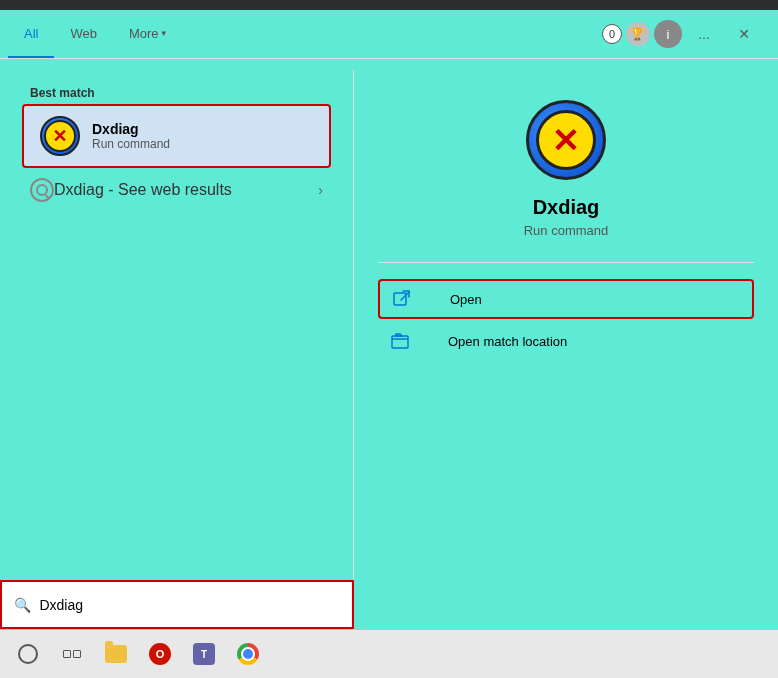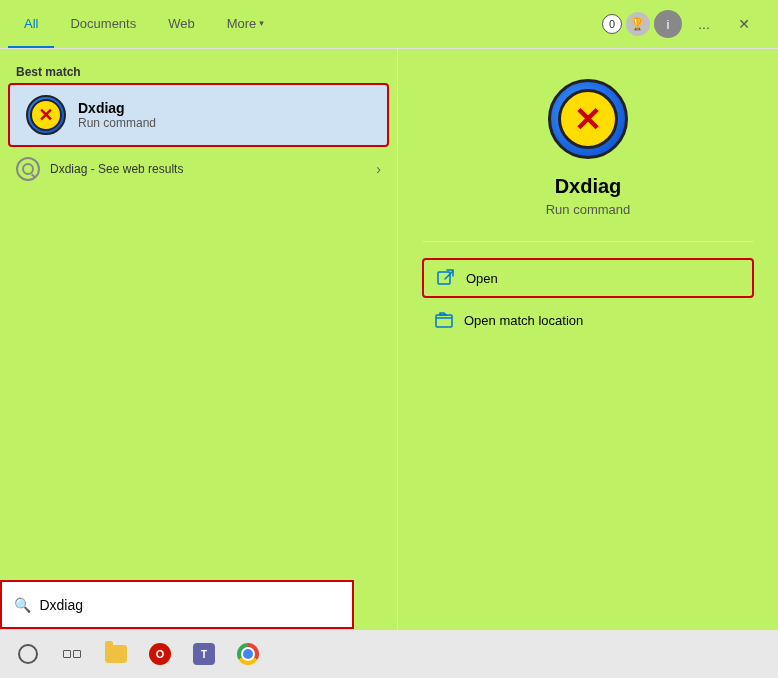--- a/index.html
+++ b/index.html
@@ -8,27 +8,28 @@
       height: 678px;
       font-family: 'Segoe UI', Arial, sans-serif;
       background: #2d2d2d;
       overflow: hidden;
       position: relative;
     }
 
     
     .start-menu {
       position: absolute;
-      top: 0;
+      top: 10px;
       left: 0;
       width: 778px;
       height: 630px;
-      background: #bef264;
+      background: #5eead4;
       display: flex;
       flex-direction: column;
+      gap: 11px;
     }
 
     
     .nav-tabs {
       display: flex;
       align-items: center;
       height: 49px;
       border-bottom: 1px solid #e0e0e0;
       padding: 0 8px;
       gap: 0;
@@ -116,26 +117,26 @@
 
     
     .main-content {
       display: flex;
       flex: 1;
       overflow: hidden;
     }
 
     
     .left-panel {
-      width: 398px;
+      width: 354px;
       border-right: 1px solid #e0e0e0;
       display: flex;
       flex-direction: column;
       overflow-y: auto;
-      padding: 8px 0;
+      padding: 8px 14px;
     }
 
     .section-label {
       font-size: 12px;
       font-weight: 600;
       color: #333;
       padding: 8px 16px 4px 16px;
     }
 
     
@@ -221,22 +222,21 @@
       content: '';
       position: absolute;
       width: 5px;
       height: 2px;
       background: #888;
       bottom: -4px;
       right: -4px;
       transform: rotate(45deg);
     }
     .web-search-text {
-      margin-left: 10px;
-      font-size: 12px;
+      font-size: 16px;
       color: #333;
     }
     .web-search-arrow {
       position: absolute;
       right: 16px;
       font-size: 14px;
       color: #666;
     }
 
     
@@ -325,20 +325,21 @@
       color: #0078d4;
       flex-shrink: 0;
     }
 
     
     .open-icon-svg { width: 18px; height: 18px; }
 
     .action-label {
       font-size: 13px;
       color: #000;
+      margin-left: 28px;
     }
 
     
     .taskbar {
       position: absolute;
       bottom: 0;
       left: 0;
       width: 778px;
       height: 48px;
       background: #e8e8e8;
@@ -475,23 +476,20 @@
     }
   </style>
 </head>
 <body>
 
 <div class="start-menu">
 
   <div class="nav-tabs">
     <div class="nav-tab active">
       <span>All</span>
-    </div>
-    <div class="nav-tab">
-      <span>Documents</span>
     </div>
     <div class="nav-tab">
       <span>Web</span>
     </div>
     <div class="nav-tab more-tab">
       <span>More</span>
       <span class="more-arrow">▾</span>
     </div>
 
     <div class="nav-right">

